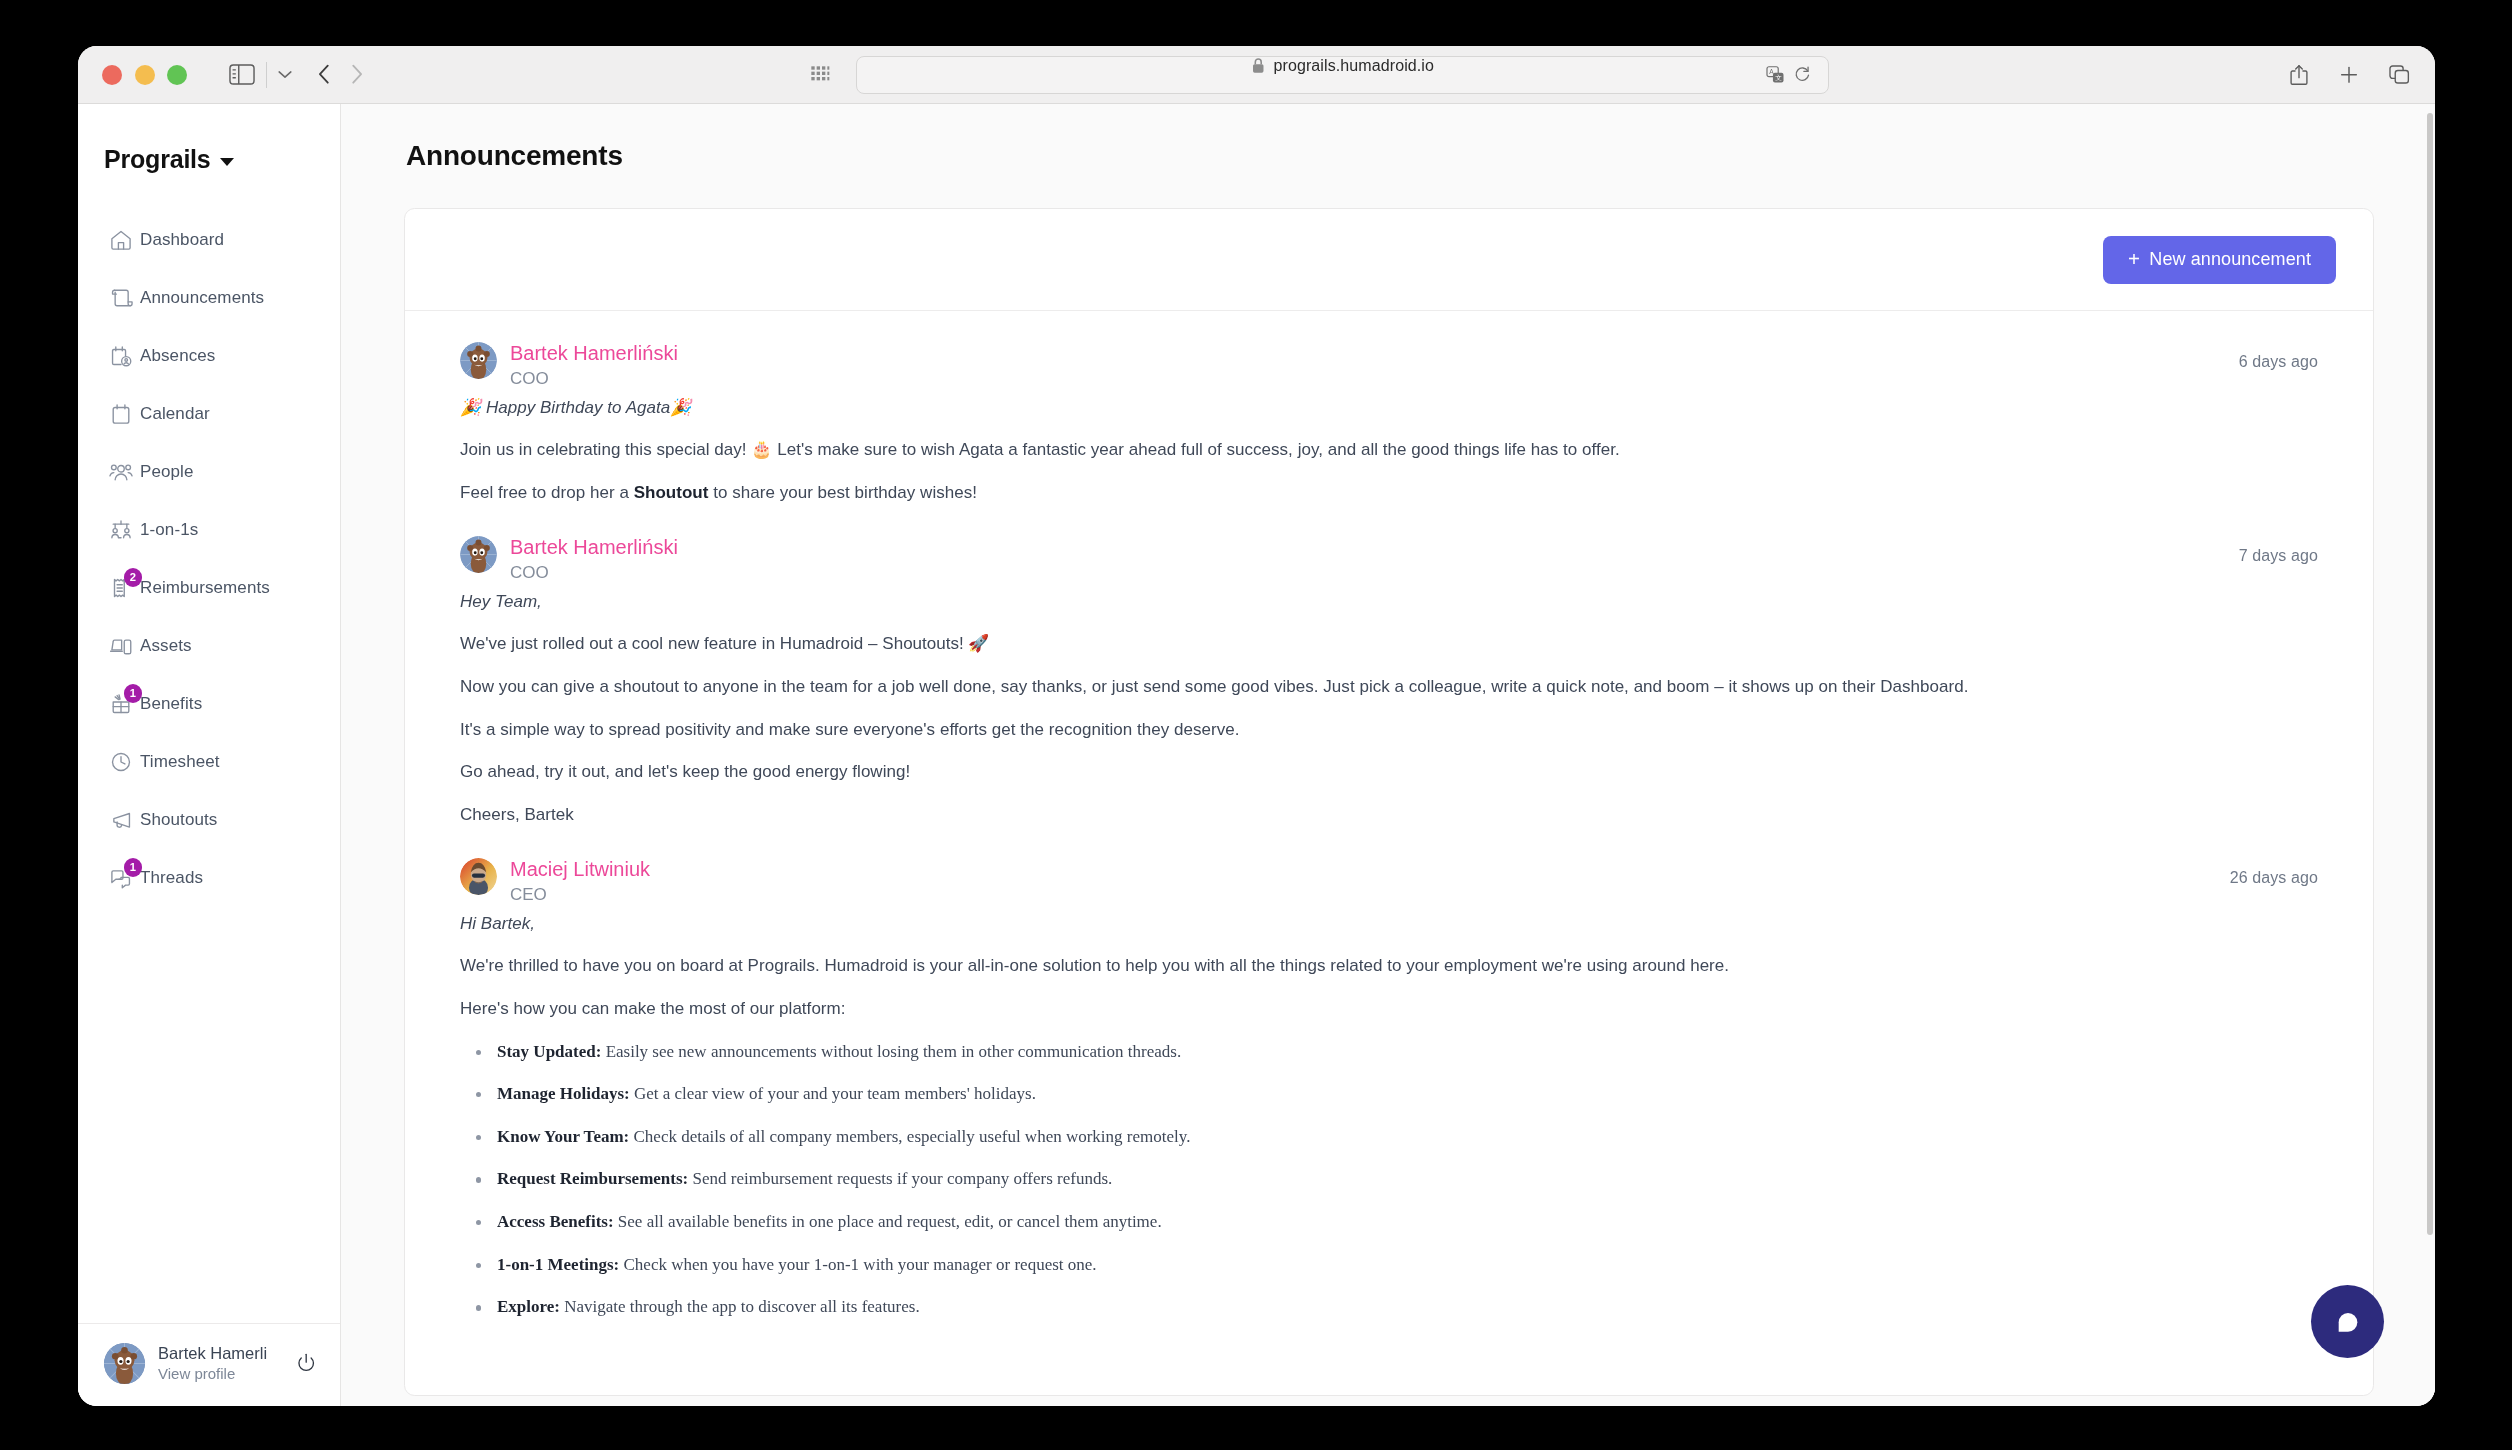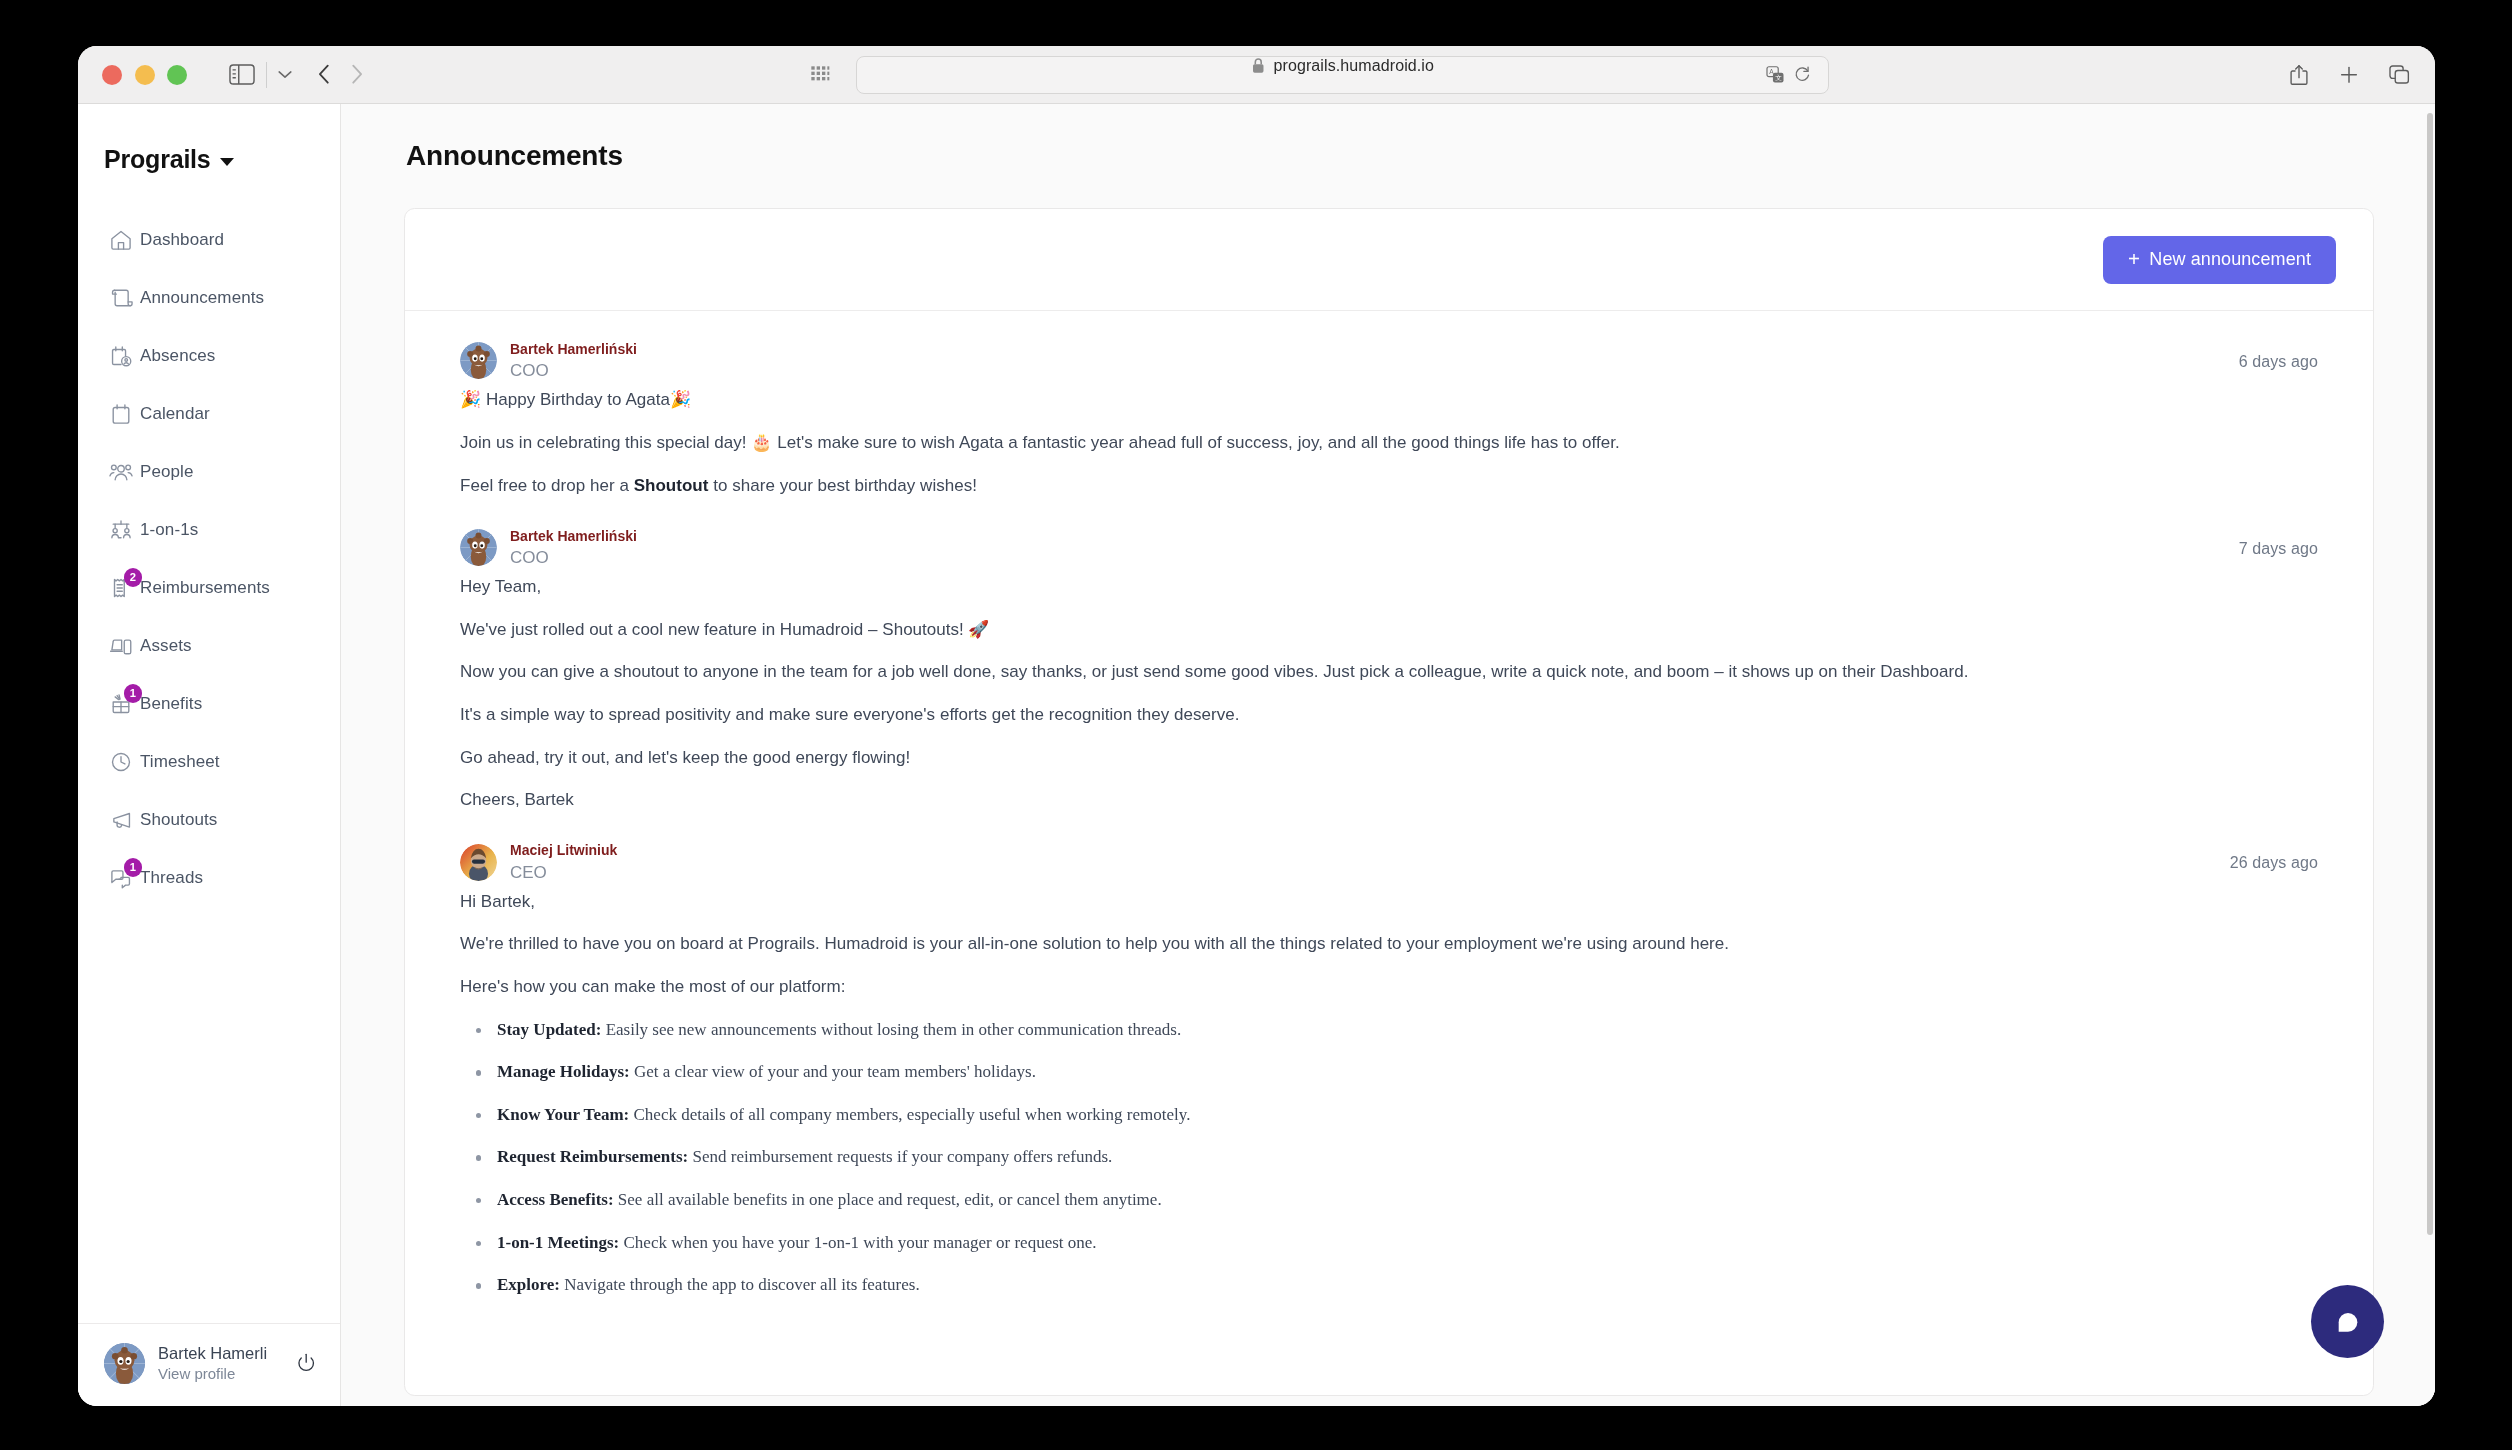--- a/index.html
+++ b/index.html
@@ -186,21 +186,21 @@
   
   .posts { padding: 0 37px 40px 55px; }
   .post { position: relative; padding-top: 30px; }
   .post-header { display: flex; align-items: flex-start; gap: 13px; }
   .post-avatar {
     width: 37px; height: 37px; border-radius: 50%;
     overflow: hidden; flex: none;
     margin-top: 1.3px;
   }
   .post-avatar svg { display: block; width: 100%; height: 100%; }
-  .post-author { font-size: 14px; font-weight: 700; color: #7f1d1d; line-height: 1.22; }
+  .post-author { font-size: 20px; font-weight: 400; color: #ec4899; line-height: 1.22; }
   .post-role { font-size: 17px; color: #858d9b; margin-top: 3.3px; line-height: 1.2; }
   .post-time {
     position: absolute; right: 18px; top: 42px;
     font-size: 16px; color: #6f7887; letter-spacing: 0.1px;
   }
   .post-body { margin-top: 6.6px; }
   .post-body p {
     font-size: 17px;
     line-height: 1.42;
     color: #3f4858;
@@ -220,21 +220,21 @@
   }
   .post-body ul li::before {
     content: "";
     position: absolute;
     left: 0; top: 10px;
     width: 5.3px; height: 5.3px;
     border-radius: 50%;
     background: #8e96a4;
   }
   .post-body ul li b { color: #1e2430; font-weight: 700; }
-  .intro-line { margin-top: 10.6px; }
+  .intro-line { margin-top: 10.6px; font-style: italic; }
 
   
   .chat-widget {
     position: absolute;
     right: 51px; bottom: 48px;
     width: 73px; height: 73px;
     border-radius: 50%;
     background: #2d2b7d;
     display: flex; align-items: center; justify-content: center;
     cursor: pointer;

